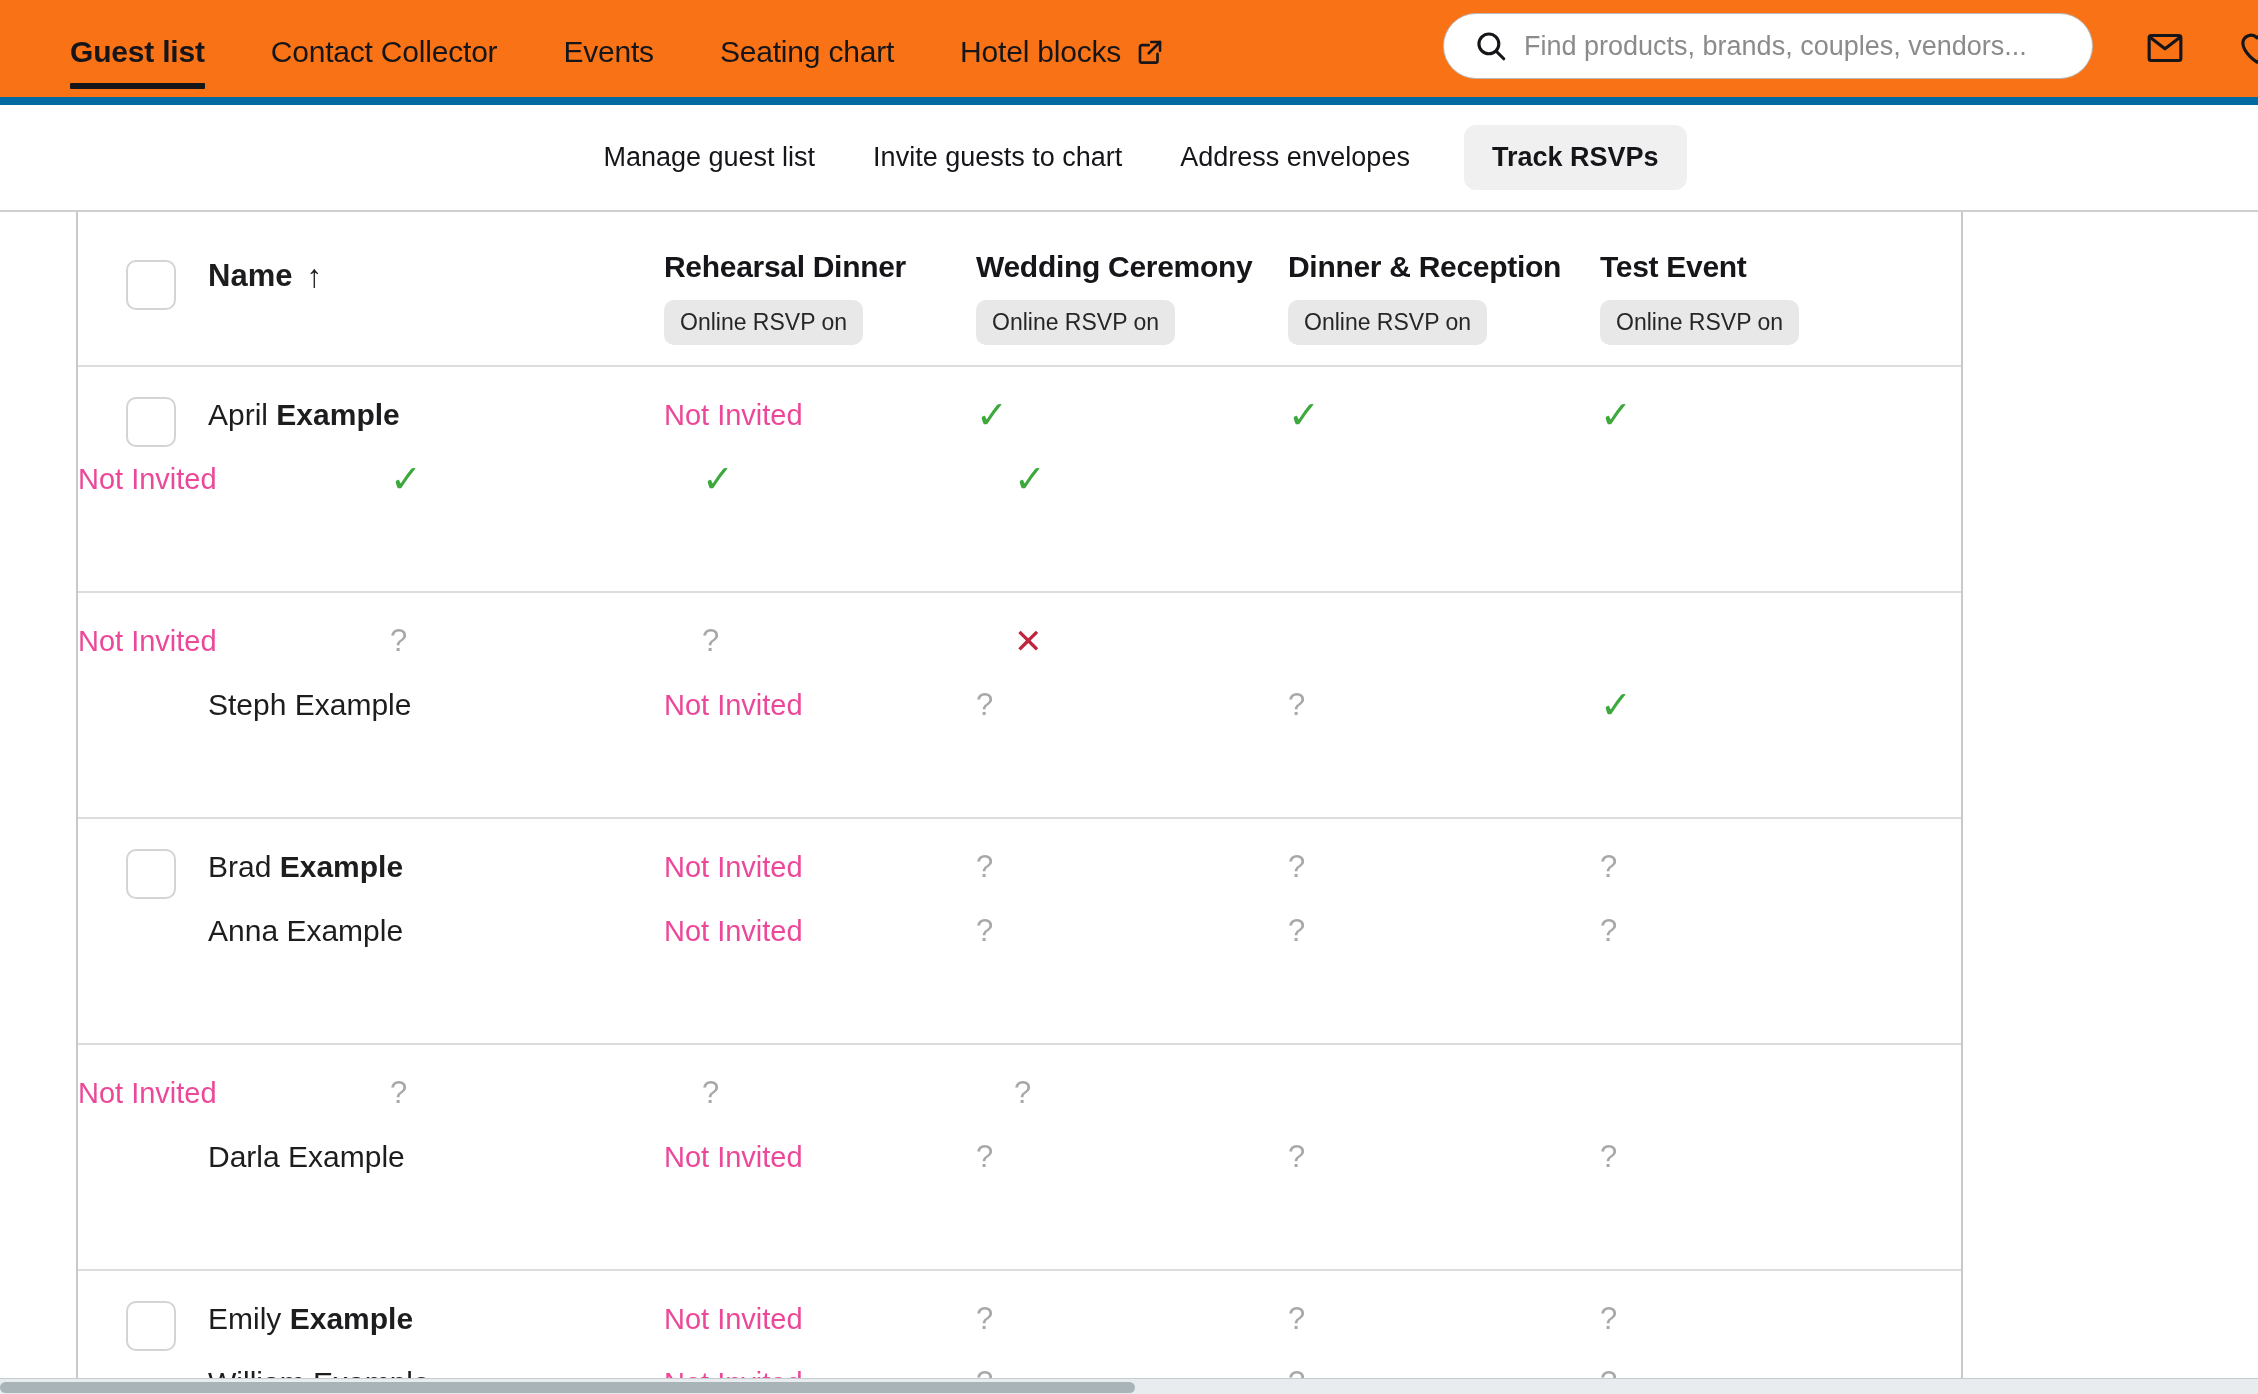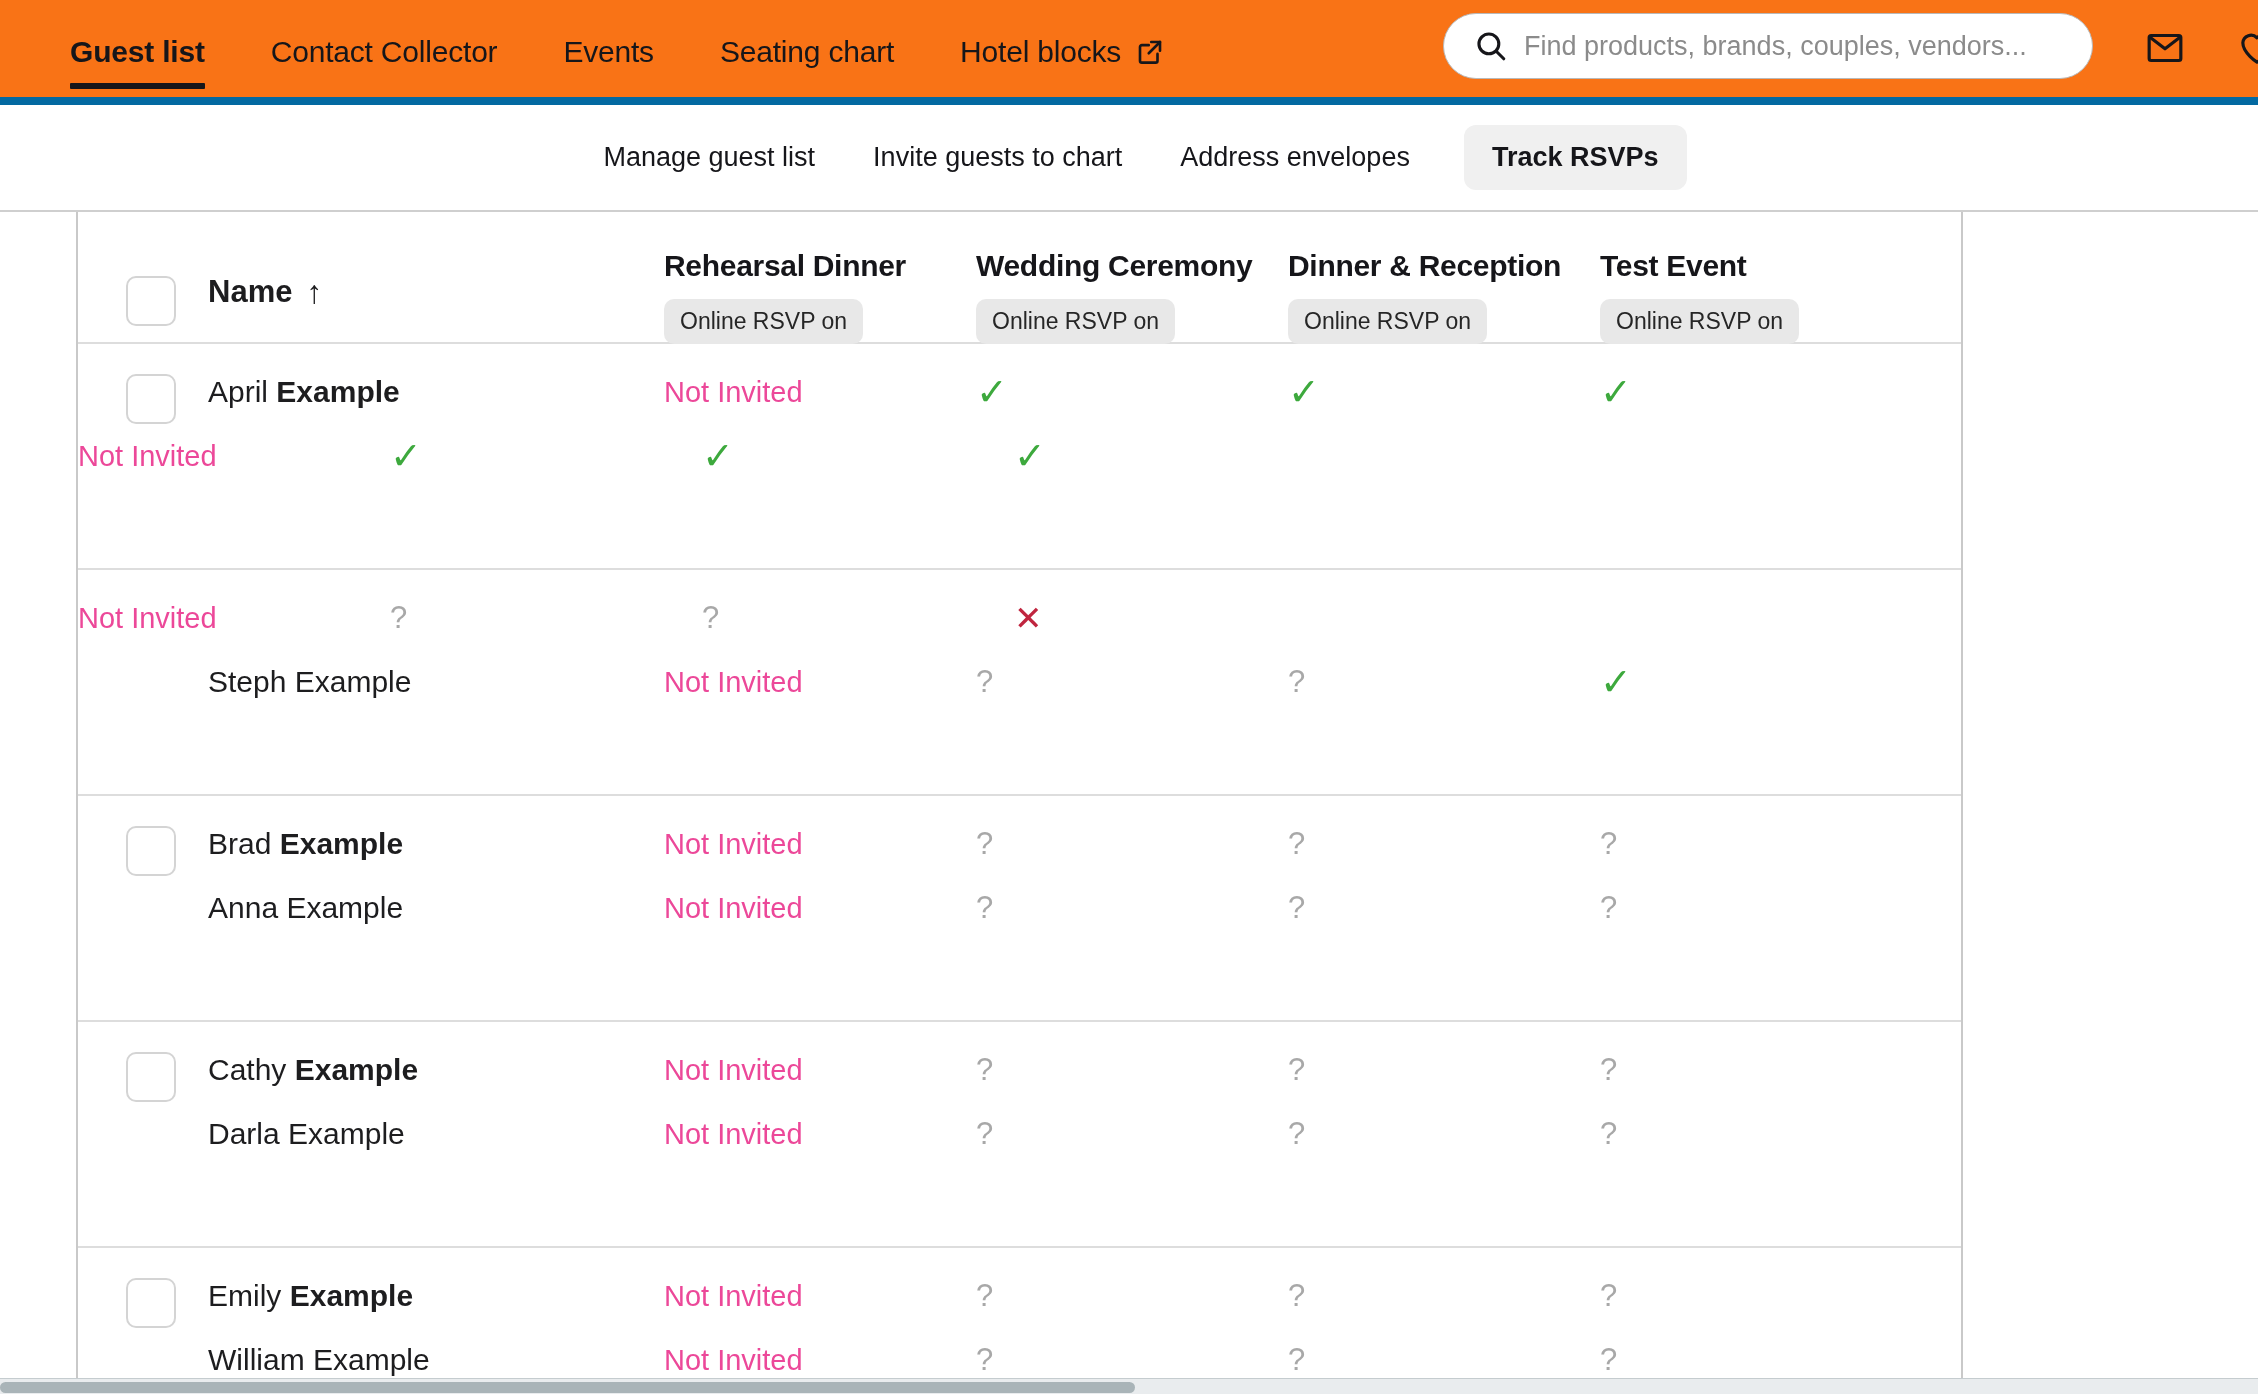--- a/index.html
+++ b/index.html
@@ -70,21 +70,21 @@
     position: absolute; left: 0; top: 212px; width: 2258px; height: 1172px;
     overflow: hidden; background: #fff;
   }
   .table-box {
     position: absolute; left: 76px; top: 0; width: 1887px;
     border-left: 2px solid #c9c9c9; border-right: 2px solid #c9c9c9;
     background: #fff;
   }
 
   .thead {
-    display: flex; align-items: center; height: 132px;
+    display: flex; align-items: flex-start; height: 155px;
     border-bottom: 2px solid #ddd; padding-top: 38px;
   }
   .col-name { width: 586px; flex: none; display: flex; align-items: flex-start; padding-left: 48px; }
   .col-ev   { width: 312px; flex: none; }
   .col-ev.last { width: 300px; }
 
   .chk {
     width: 50px; height: 50px; border: 2px solid #d4d4d4; border-radius: 10px;
     background: #fff; flex: none; cursor: pointer; margin-top: 10px;
   }
@@ -265,24 +265,20 @@
                 <div class="guest-name"><span>Anna</span> <span>Example</span></div>
               </div>
               <div class="col-ev"><span class="cell">Not Invited</span></div>
               <div class="col-ev"><span class="cell icon q">?</span></div>
               <div class="col-ev"><span class="cell icon q">?</span></div>
               <div class="col-ev last"><span class="cell icon q">?</span></div>
             </div>
           </div>
           <div class="group">
             <div class="grow">
-              <div class="col-name">
-                <div class="chk" style="margin-top: 4px;"></div>
-                <div class="guest-name"><span>Cathy</span> <b>Example</b></div>
-              </div>
               <div class="col-ev"><span class="cell">Not Invited</span></div>
               <div class="col-ev"><span class="cell icon q">?</span></div>
               <div class="col-ev"><span class="cell icon q">?</span></div>
               <div class="col-ev last"><span class="cell icon q">?</span></div>
             </div>
             <div class="grow">
               <div class="col-name">
                 <div class="chk-slot"></div>
                 <div class="guest-name"><span>Darla</span> <span>Example</span></div>
               </div>

